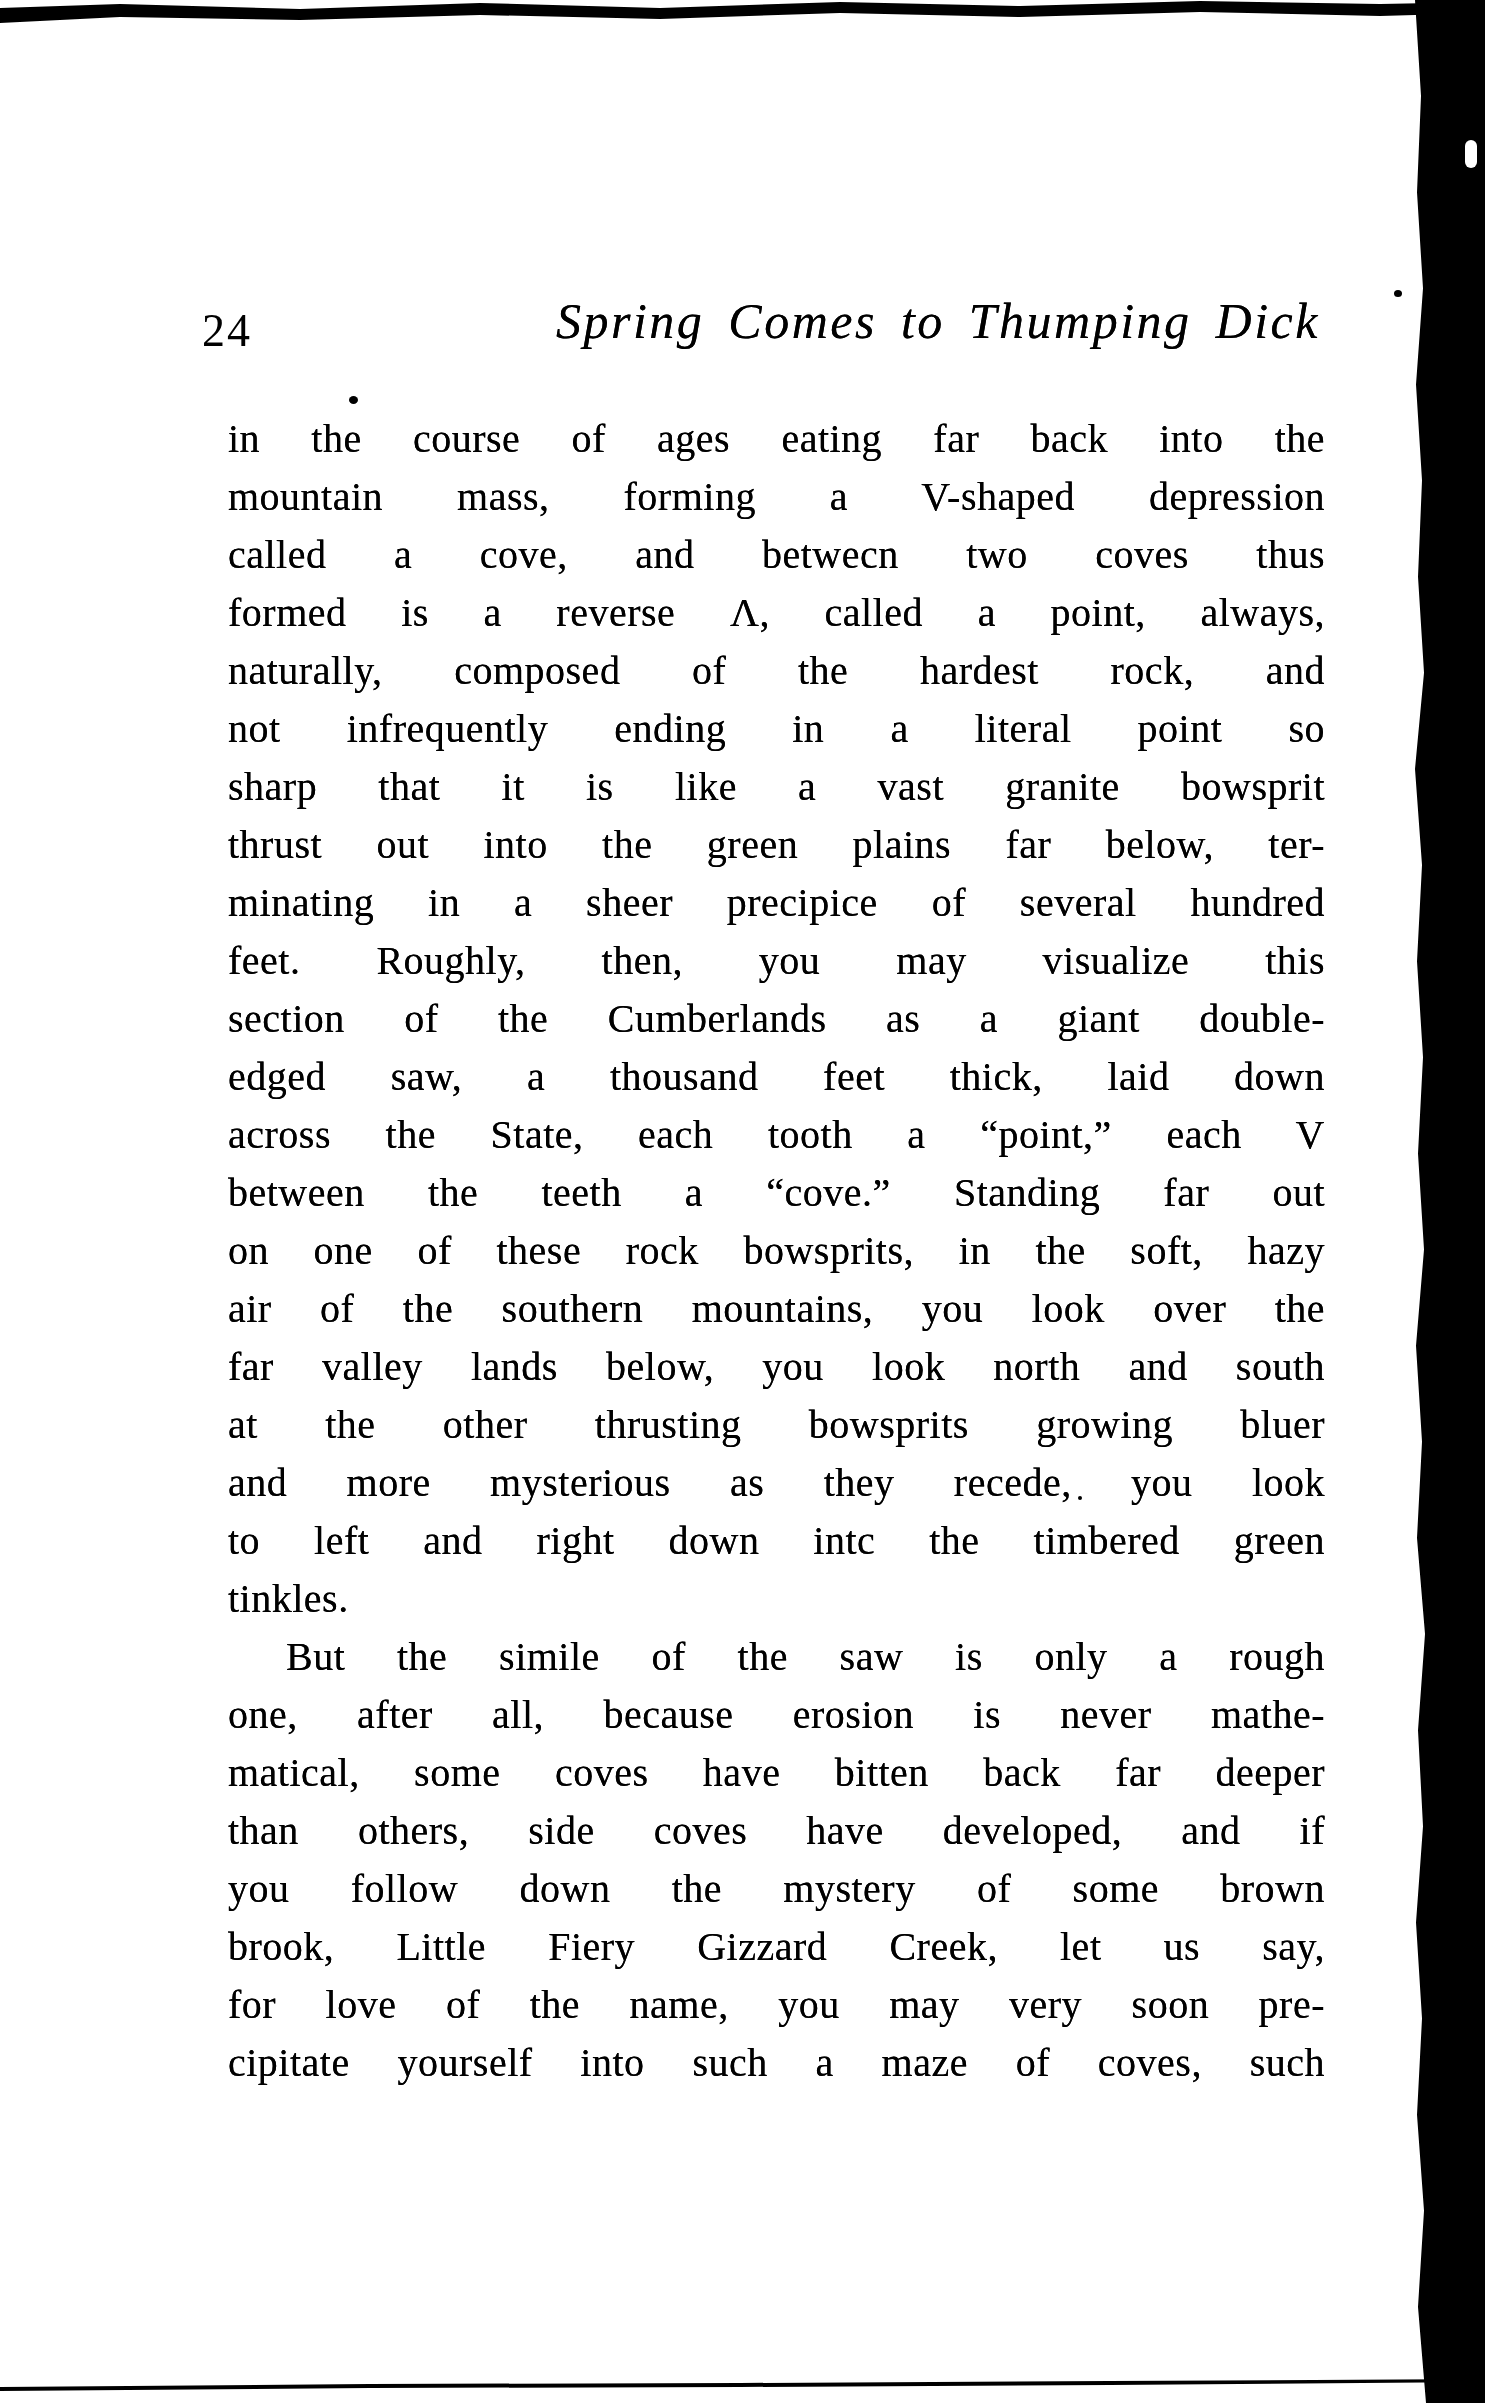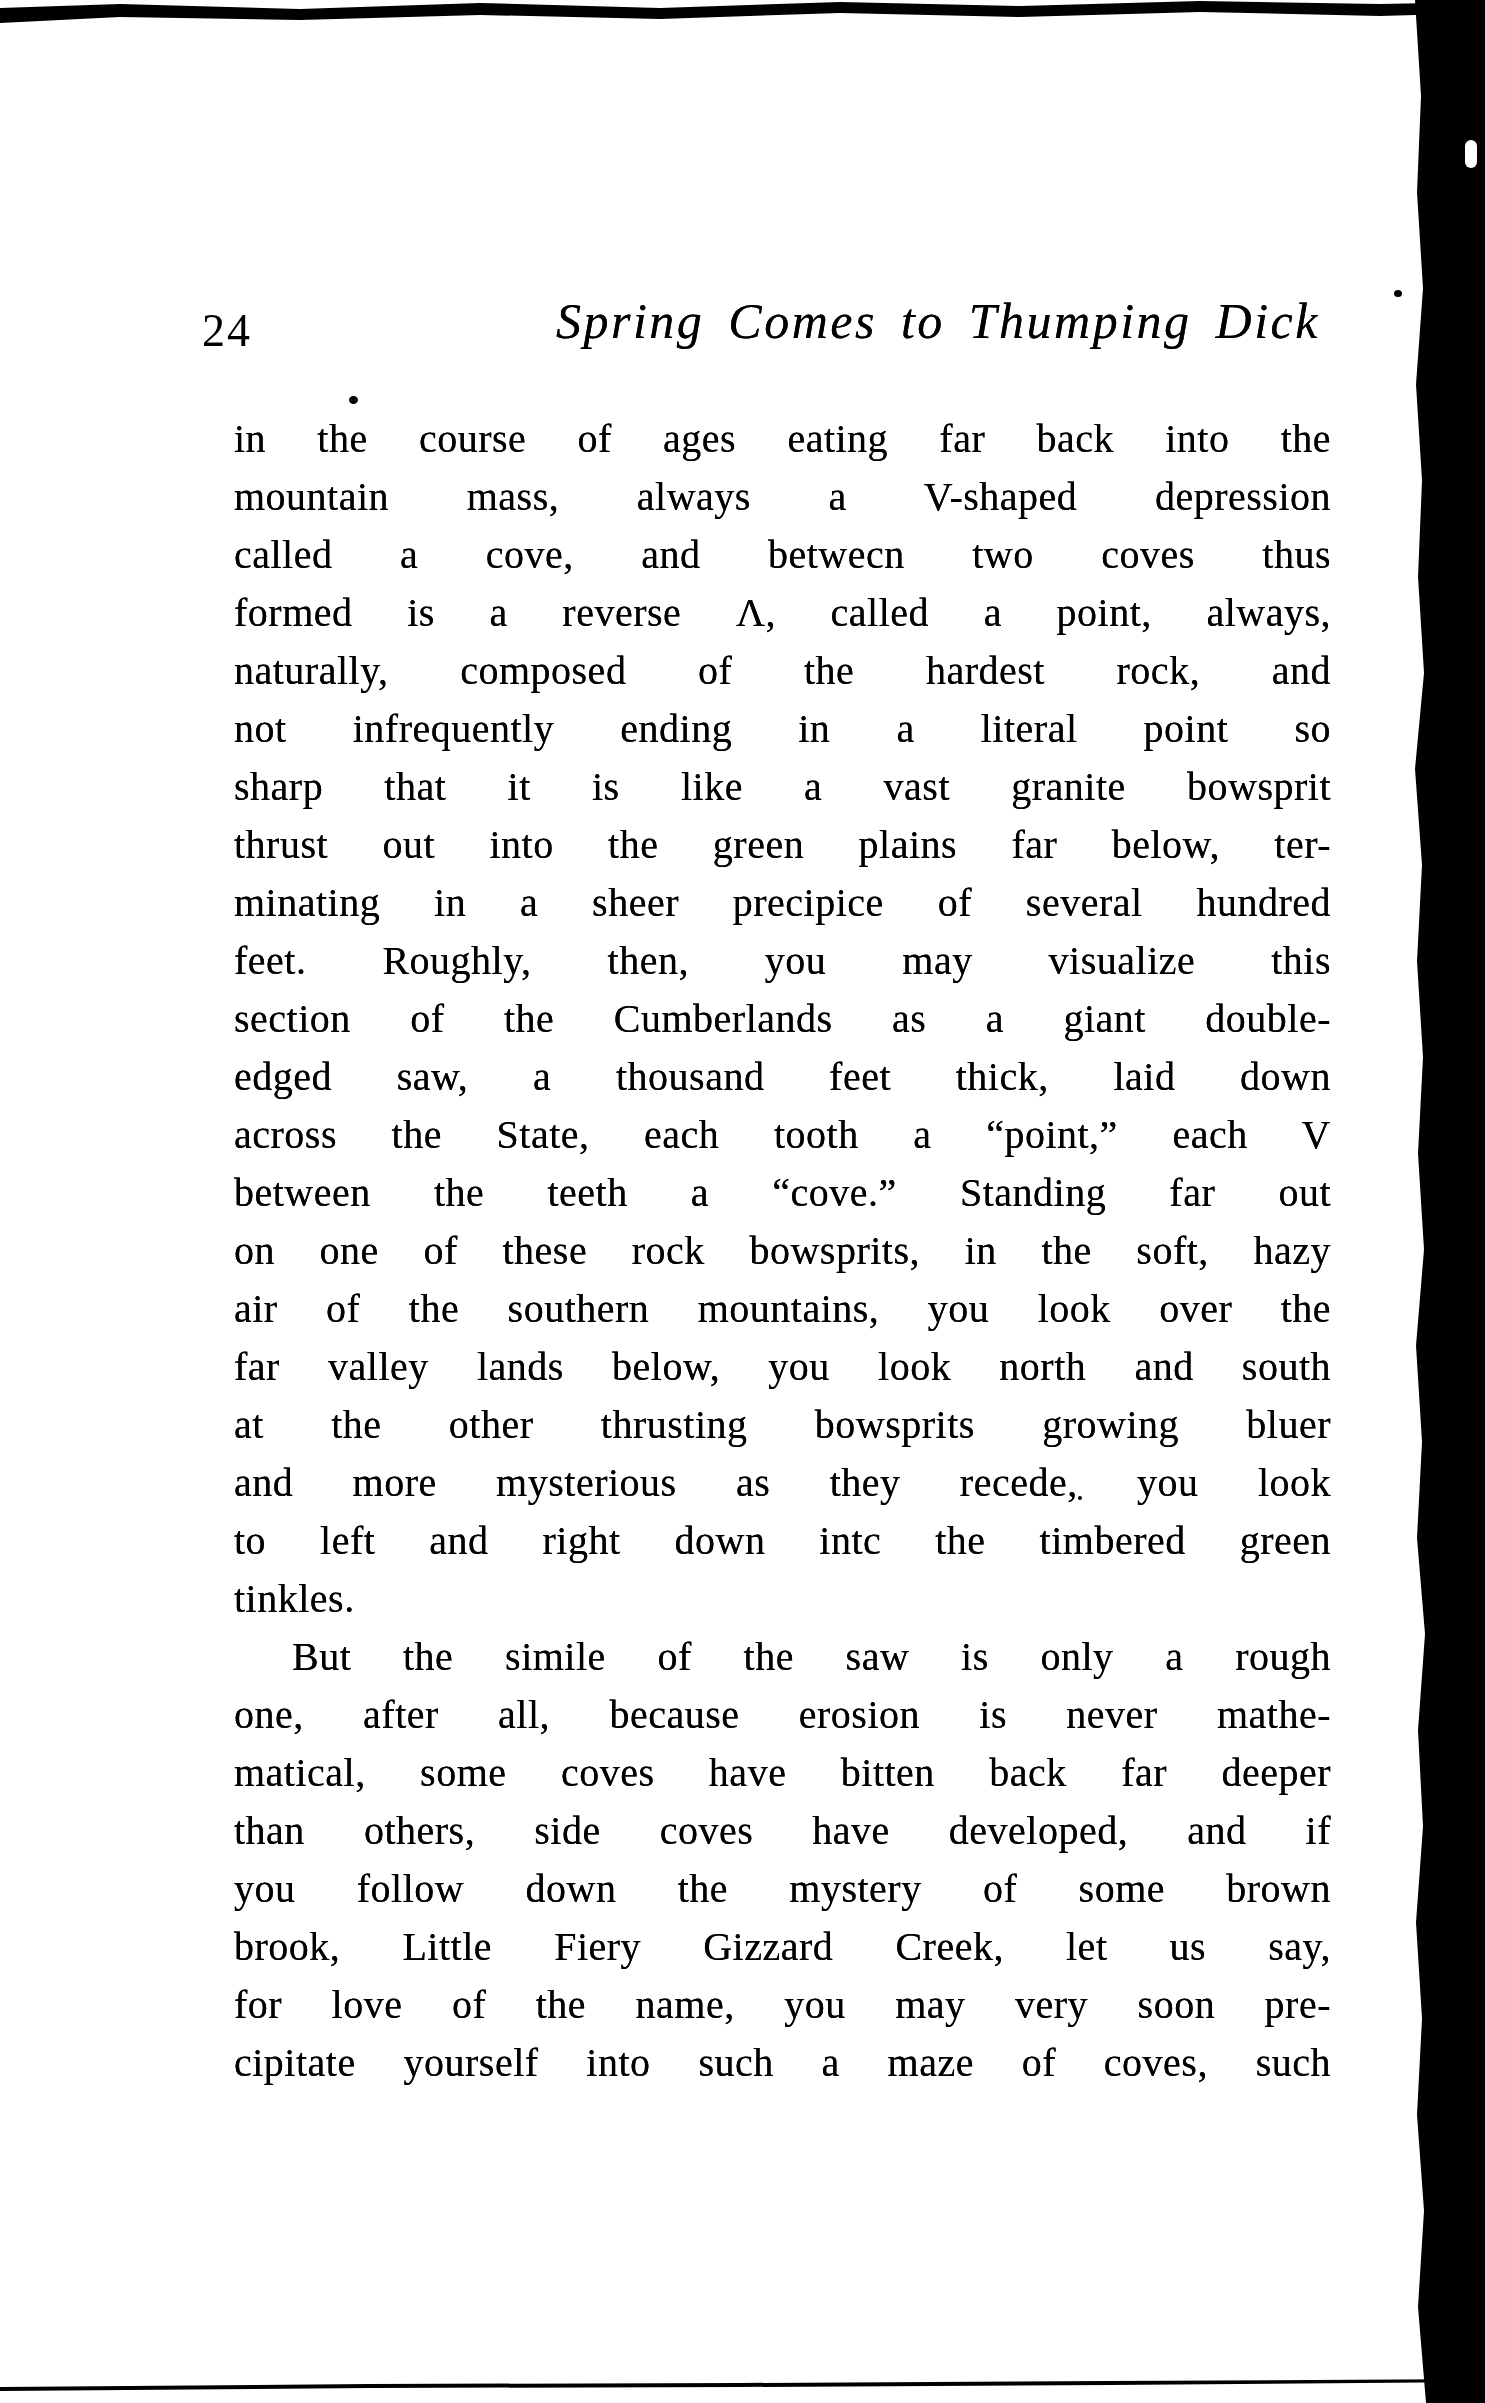--- a/index.html
+++ b/index.html
@@ -53,21 +53,21 @@
     position: absolute; left: 430px; top: 292px; width: 890px;
     text-align: right;
     font-style: italic; font-size: 50px;
     letter-spacing: 2.5px; word-spacing: 9px;
     white-space: nowrap;
     text-shadow: 0 0 0.6px rgba(0,0,0,0.9);
   }
 
   
   .body-text {
-    position: absolute; left: 228px; top: 410px; width: 1097px; margin-left: 6px;
+    position: absolute; left: 228px; top: 410px; width: 1097px;
   }
   .line {
     font-size: 40px;
     line-height: 58px; height: 58px;
     text-align: justify; text-align-last: justify;
     letter-spacing: 0.5px; word-spacing: 4px;
     text-shadow: 0 0 0.6px rgba(0,0,0,0.9);
   }
   .line.flush { text-align-last: left; }
   .para2 .line.first { text-indent: 58px; }
@@ -86,21 +86,21 @@
   <div class="speck s3"></div>
 
   <header>
     <span class="pageno">24</span>
     <span class="running-title">Spring Comes to Thumping Dick</span>
   </header>
 
   <main class="body-text">
     <div class="para para1">
       <div class="line">in the course of ages eating far back into the</div>
-      <div class="line">mountain mass, always a V-shaped depression</div>
+      <div class="line">mountain mass, forming a V-shaped depression</div>
       <div class="line">called a cove, and betwecn two coves thus</div>
       <div class="line">formed is a reverse Λ, called a point, always,</div>
       <div class="line">naturally, composed of the hardest rock, and</div>
       <div class="line">not infrequently ending in a literal point so</div>
       <div class="line">sharp that it is like a vast granite bowsprit</div>
       <div class="line">thrust out into the green plains far below, ter-</div>
       <div class="line">minating in a sheer precipice of several hundred</div>
       <div class="line">feet. Roughly, then, you may visualize this</div>
       <div class="line">section of the Cumberlands as a giant double-</div>
       <div class="line">edged saw, a thousand feet thick, laid down</div>

